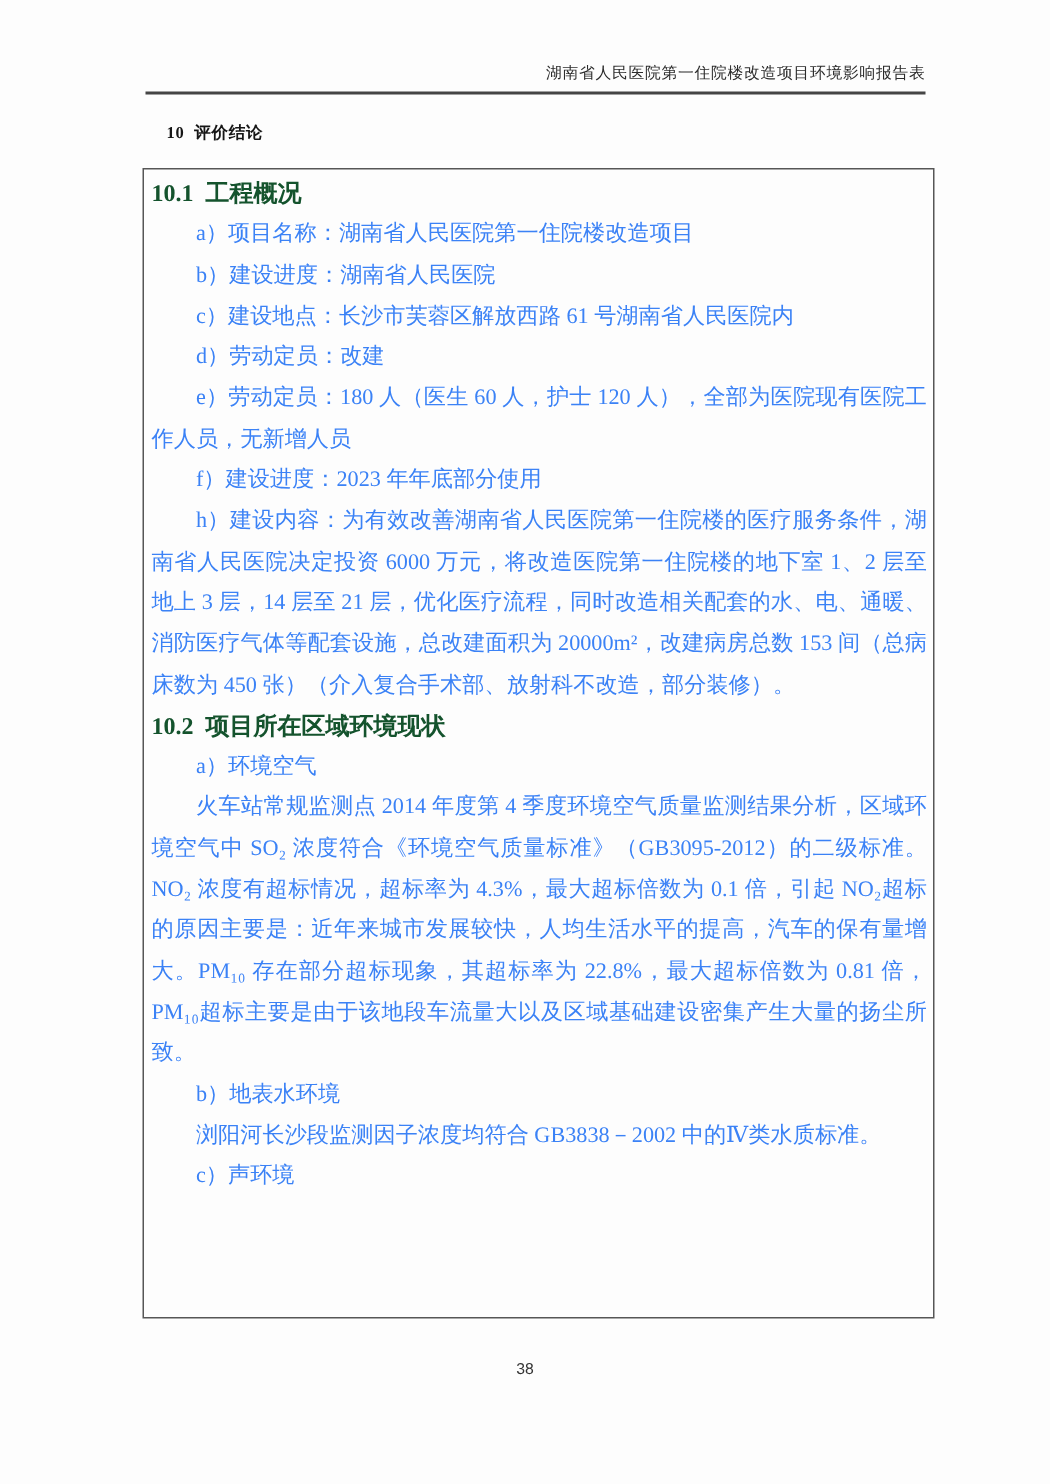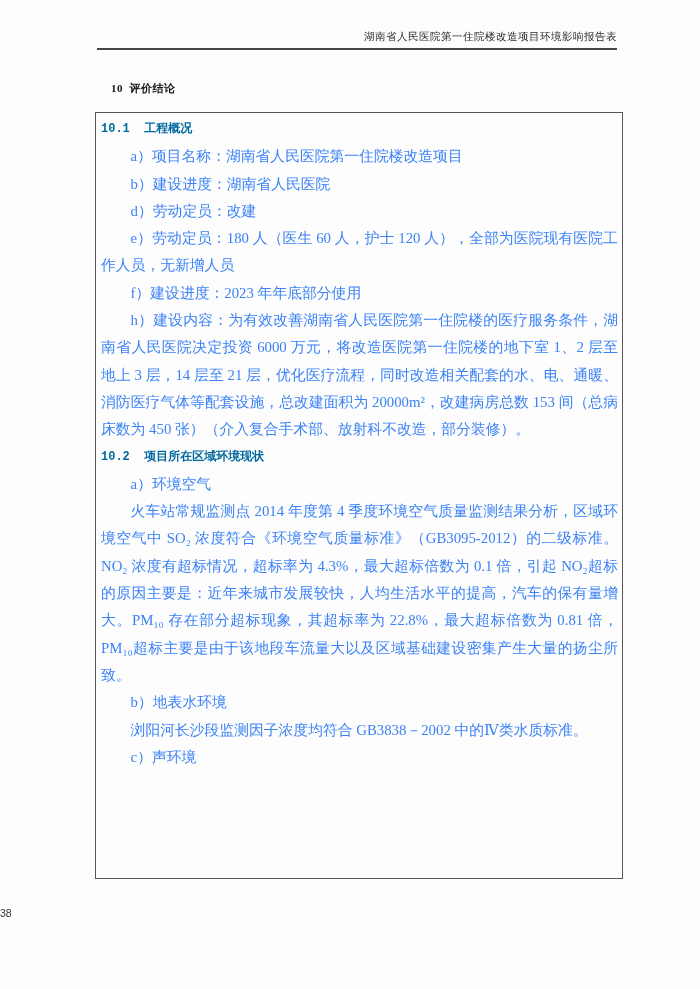--- a/index.html
+++ b/index.html
@@ -11,21 +11,21 @@
     height: 989px;
     position: relative;
     background: #fdfdfd;
     font-family: "Liberation Serif", "DejaVu Serif", serif;
     color: #1c1c1c;
     overflow: hidden;
   }
   .running-header {
     position: absolute;
     left: 97px;
-    top: 30px;
+    top: 43px;
     width: 520px;
     text-align: right;
     font-size: 10.5px;
     letter-spacing: 0.5px;
     color: #2b2b2b;
     border-bottom: 2px solid #454545;
     padding-bottom: 5px;
     line-height: 13px;
   }
   .chapter-heading {
@@ -44,59 +44,59 @@
     top: 112px;
     width: 517px;
     height: 758px;
     border: 1px solid #565656;
     padding: 3px 4px 4px 5px;
     overflow: hidden;
     background: #fdfdfd;
   }
   .content-box .sec-heading {
     margin: 0;
-    font-size: 12px;
+    font-size: 16px;
     font-weight: bold;
     line-height: 27.3px;
     white-space: pre;
-    color: #0369a1;
-    font-family: Liberation Mono, monospace;
+    color: #14532d;
   }
   .content-box .para {
     margin: 0;
     font-size: 14.8px;
     line-height: 27.3px;
     text-indent: 2em;
     text-align: justify;
     color: #3b82f6;
   }
   .page-footer {
     position: absolute;
     left: 0;
     top: 907px;
     width: 700px;
-    text-align: left;
+    text-align: center;
     font-size: 10.5px;
     font-family: "Liberation Sans", "DejaVu Sans", sans-serif;
     color: #333333;
   }
 </style>
 </head>
 <body>
 
 <div class="running-header">
   <span>湖南省人民医院第一住院楼改造项目环境影响报告表</span>
 </div>
 
 <div class="chapter-heading">10  评价结论</div>
 
 <div class="content-box">
   <p class="sec-heading">10.1  工程概况</p>
   <p class="para">a）项目名称：湖南省人民医院第一住院楼改造项目</p>
   <p class="para">b）建设进度：湖南省人民医院</p>
+  <p class="para">c）建设地点：长沙市芙蓉区解放西路 61 号湖南省人民医院内</p>
   <p class="para">d）劳动定员：改建</p>
   <p class="para">e）劳动定员：180 人（医生 60 人，护士 120 人），全部为医院现有医院工作人员，无新增人员</p>
   <p class="para">f）建设进度：2023 年年底部分使用</p>
   <p class="para">h）建设内容：为有效改善湖南省人民医院第一住院楼的医疗服务条件，湖南省人民医院决定投资 6000 万元，将改造医院第一住院楼的地下室 1、2 层至地上 3 层，14 层至 21 层，优化医疗流程，同时改造相关配套的水、电、通暖、消防医疗气体等配套设施，总改建面积为 20000m²，改建病房总数 153 间（总病床数为 450 张）（介入复合手术部、放射科不改造，部分装修）。</p>
 
   <p class="sec-heading">10.2  项目所在区域环境现状</p>
   <p class="para">a）环境空气</p>
   <p class="para">火车站常规监测点 2014 年度第 4 季度环境空气质量监测结果分析，区域环境空气中 SO₂ 浓度符合《环境空气质量标准》（GB3095-2012）的二级标准。NO₂ 浓度有超标情况，超标率为 4.3%，最大超标倍数为 0.1 倍，引起 NO₂超标的原因主要是：近年来城市发展较快，人均生活水平的提高，汽车的保有量增大。PM₁₀ 存在部分超标现象，其超标率为 22.8%，最大超标倍数为 0.81 倍，PM₁₀超标主要是由于该地段车流量大以及区域基础建设密集产生大量的扬尘所致。</p>
   <p class="para">b）地表水环境</p>
   <p class="para">浏阳河长沙段监测因子浓度均符合 GB3838－2002 中的Ⅳ类水质标准。</p>

